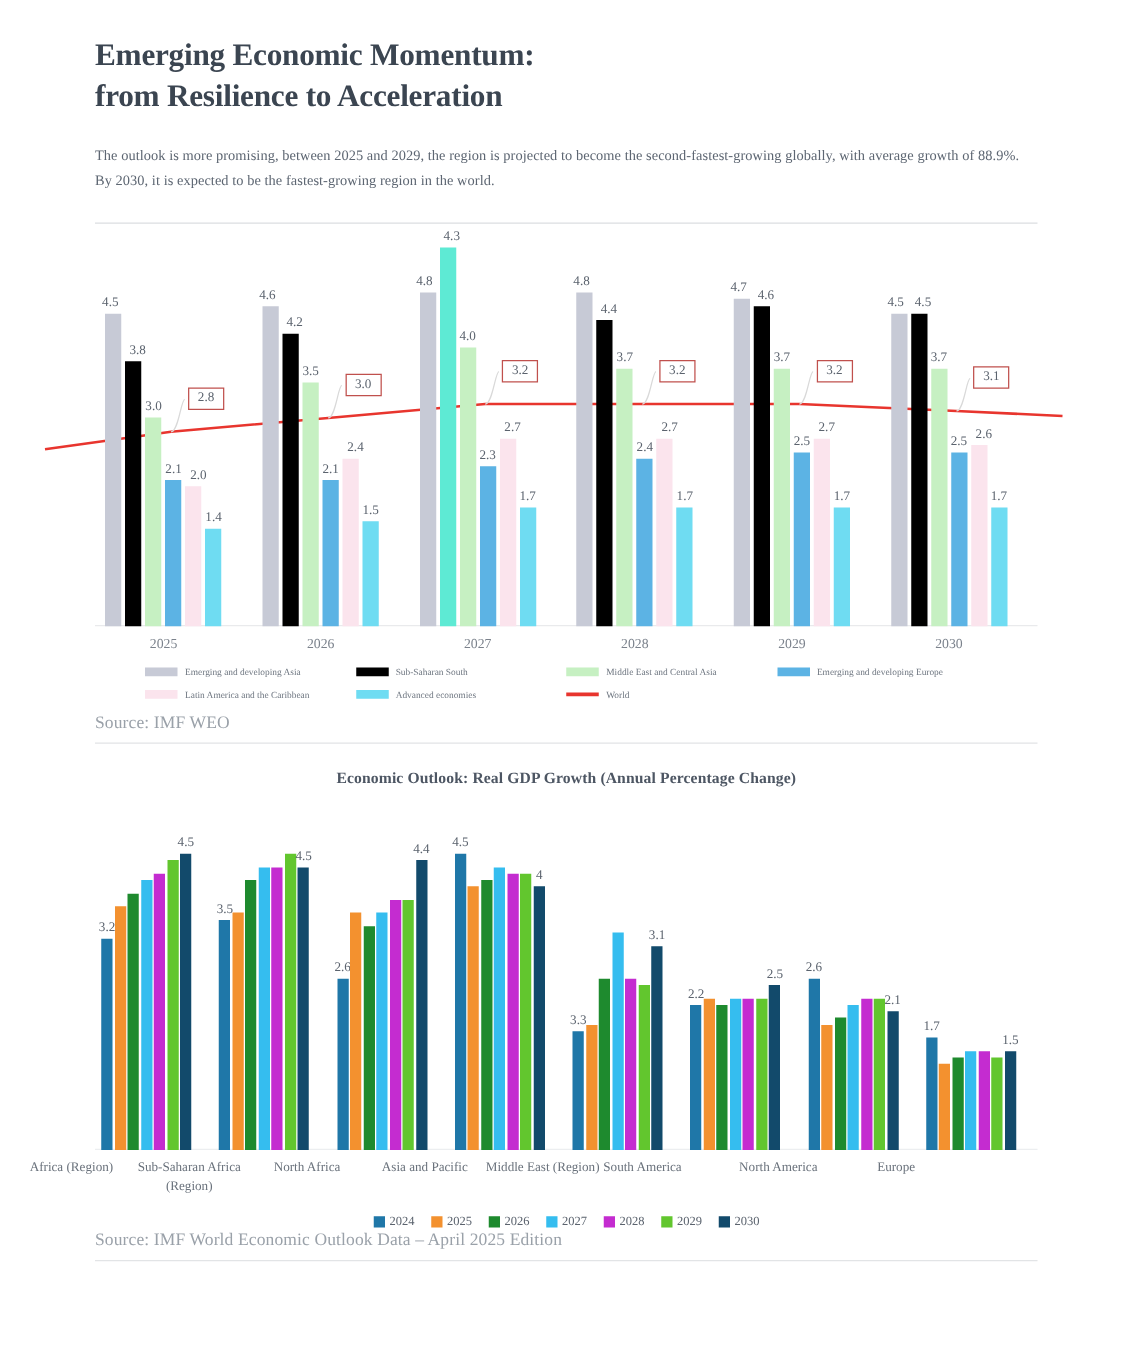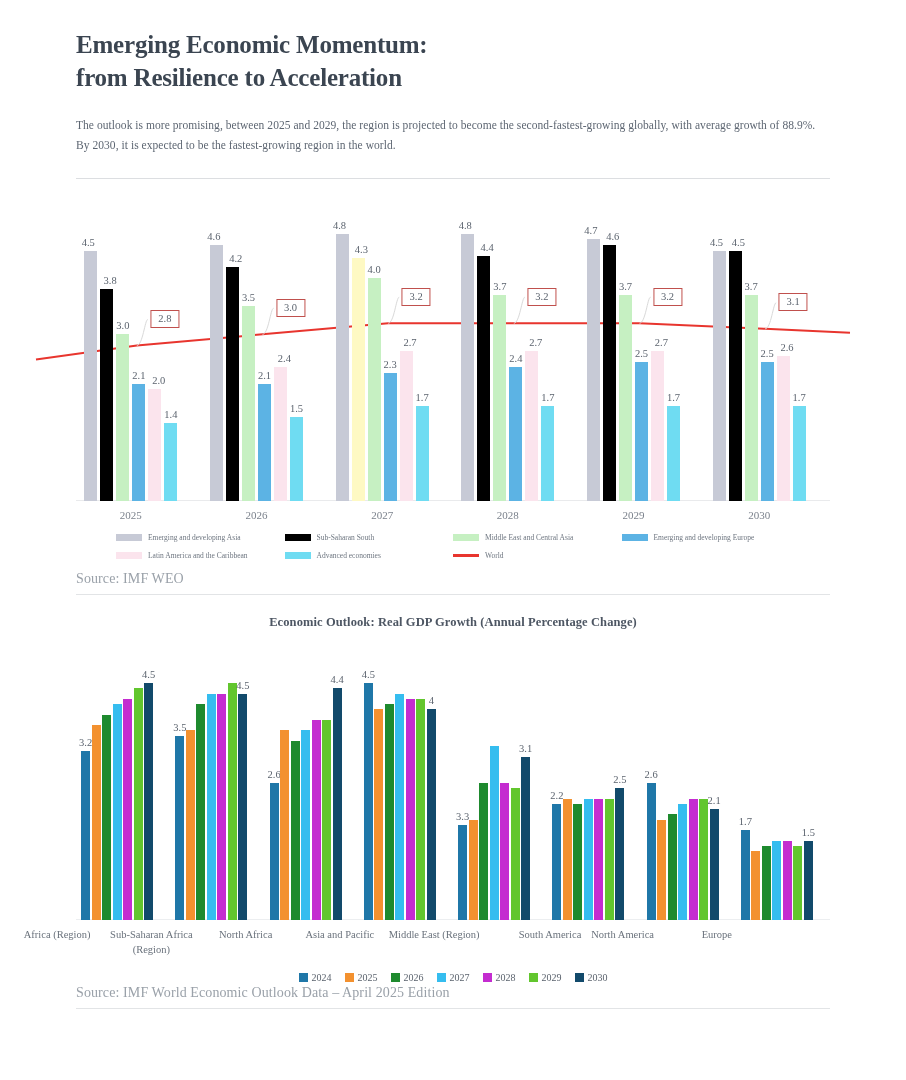--- a/index.html
+++ b/index.html
@@ -293,21 +293,21 @@
             <div class="c1-bar" style="height: 83.3333px; background: rgb(111, 220, 242);">
               <span class="c1-lab">1.5</span>
             </div>
           </div>
         </div>
         <div class="c1-group" style="left: 259.667px; width: 93px;">
           <div class="c1-bars">
             <div class="c1-bar" style="height: 266.667px; background: rgb(199, 202, 214);">
               <span class="c1-lab" style="left: 30%;">4.8</span>
             </div>
-            <div class="c1-bar" style="height: 243px; background: #fef9c3; text-align: center;">
+            <div class="c1-bar" style="height: 303px; background: #5eead4; text-align: center;">
               <span class="c1-lab" style="left: 75%;">4.3</span>
             </div>
             <div class="c1-bar" style="height: 222.222px; background: rgb(198, 240, 194);">
               <span class="c1-lab">4.0</span>
             </div>
             <div class="c1-bar" style="height: 127.778px; background: rgb(92, 179, 228);">
               <span class="c1-lab">2.3</span>
             </div>
             <div class="c1-bar" style="height: 150px; background: rgb(251, 228, 237);">
               <span class="c1-lab" style="left: 80%;">2.7</span>
@@ -556,21 +556,21 @@
             </div>
           </div>
         </div>
       </div>
     <div class="c2-xlabels" id="c2-xlabels">
         <div class="c2-xlab" style="left: 41.125px; margin-left: -60px;">Africa (Region)</div>
         <div class="c2-xlab" style="left: 135.375px; margin-left: -60px;">Sub-Saharan Africa (Region)</div>
         <div class="c2-xlab" style="left: 229.625px; margin-left: -60px;">North Africa</div>
         <div class="c2-xlab" style="left: 323.875px; margin-left: -60px;">Asia and Pacific</div>
         <div class="c2-xlab" style="left: 418.125px; margin-left: -60px;">Middle East (Region)</div>
-        <div class="c2-xlab" style="left: 534px; margin-left: -60px;">South America</div>
+        <div class="c2-xlab" style="left: 498px; margin-left: -60px;">South America</div>
         <div class="c2-xlab" style="left: 606.625px; margin-left: -60px;">North America</div>
         <div class="c2-xlab" style="left: 700.875px; margin-left: -60px;">Europe</div>
       </div>
     <div class="c2-legend" id="c2-legend">
         <div class="c2-leg-item">
           <span class="c2-sw" style="background: rgb(31, 119, 168);"></span>
           <span class="c2-leg-text">2024</span>
         </div>
         <div class="c2-leg-item">
           <span class="c2-sw" style="background: rgb(243, 145, 47);"></span>

